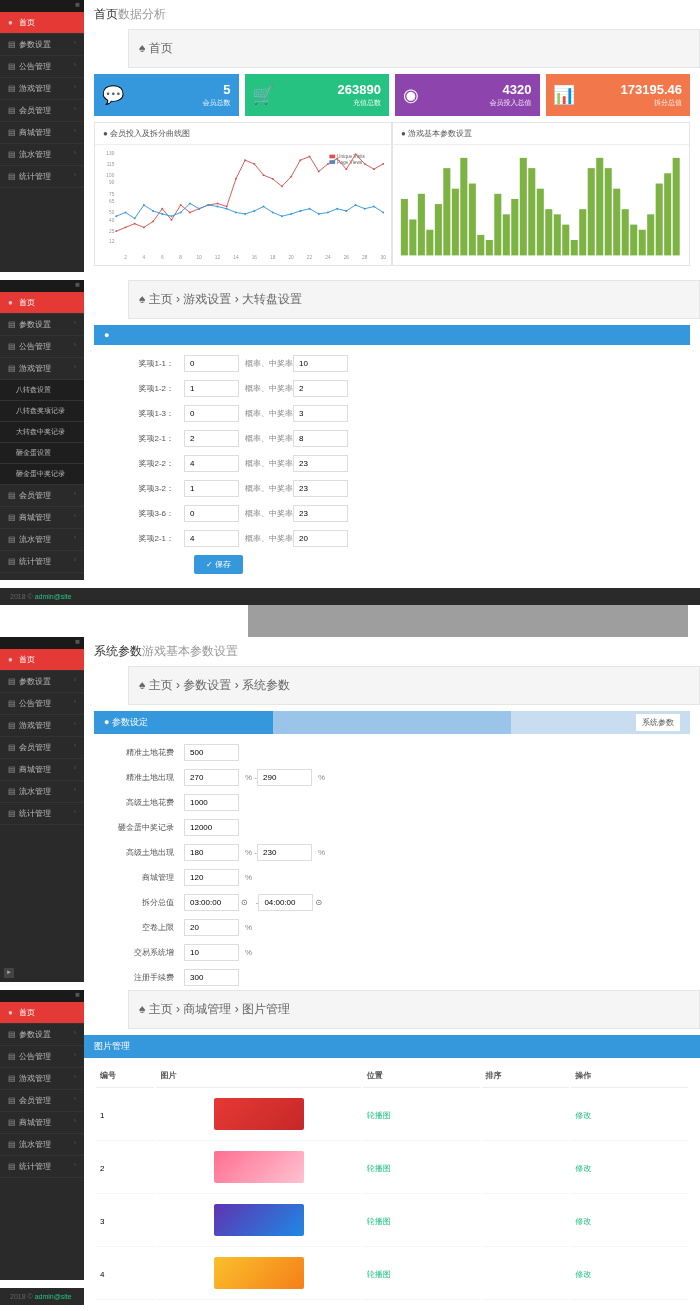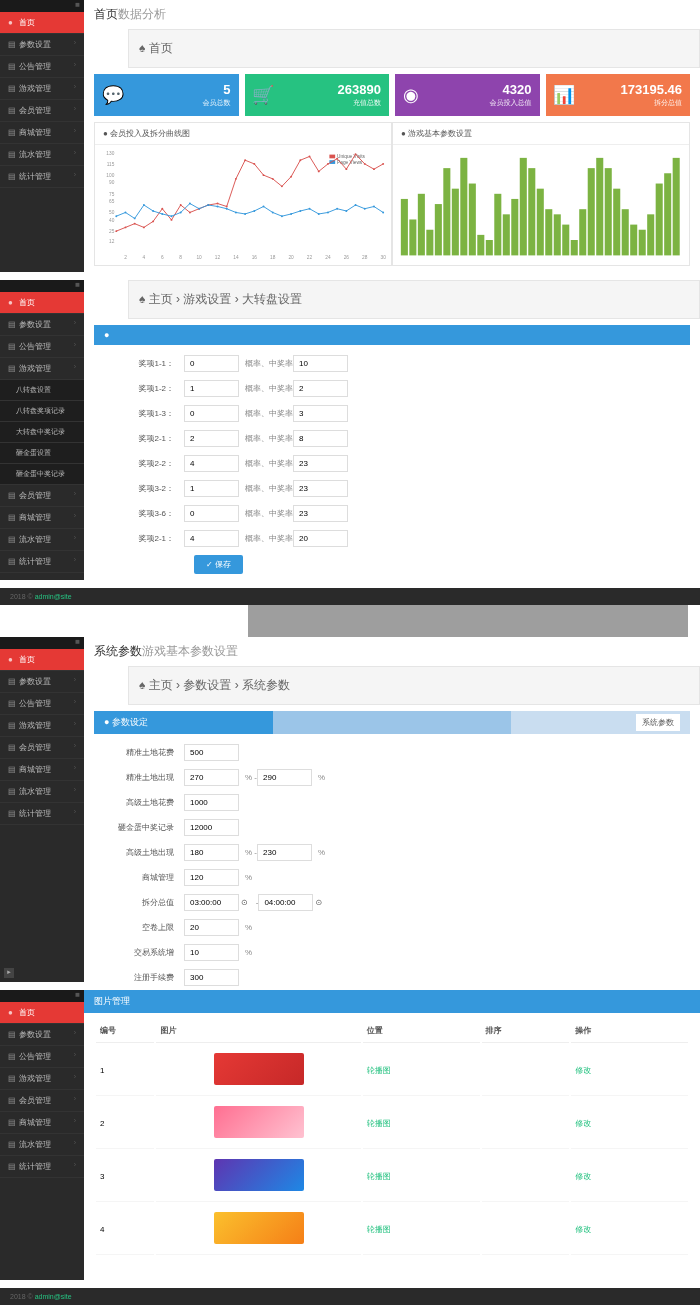--- a/index.html
+++ b/index.html
@@ -388,20 +388,21 @@
         <div class="sidebar-item"><span class="ico">▤</span>参数设置<span class="chev">›</span></div>
         <div class="sidebar-item"><span class="ico">▤</span>公告管理<span class="chev">›</span></div>
         <div class="sidebar-item"><span class="ico">▤</span>游戏管理<span class="chev">›</span></div>
         <div class="sidebar-item"><span class="ico">▤</span>会员管理<span class="chev">›</span></div>
         <div class="sidebar-item"><span class="ico">▤</span>商城管理<span class="chev">›</span></div>
         <div class="sidebar-item"><span class="ico">▤</span>流水管理<span class="chev">›</span></div>
         <div class="sidebar-item"><span class="ico">▤</span>统计管理<span class="chev">›</span></div>
       </div>
   </div>
   <div class="main">
+    <div class="breadcrumb">♠ 主页 › 商城管理 › 图片管理</div>
     <div class="blue-bar" style="margin:6px 0 0 0">图片管理</div>
     <div style="padding:4px 10px">
       <table class="table">
         <thead>
             <tr id="thead4">
               <th style="width:10%">编号</th>
               <th style="width:35%">图片</th>
               <th style="width:20%">位置</th>
               <th style="width:15%">排序</th>
               <th style="width:20%">操作</th>

